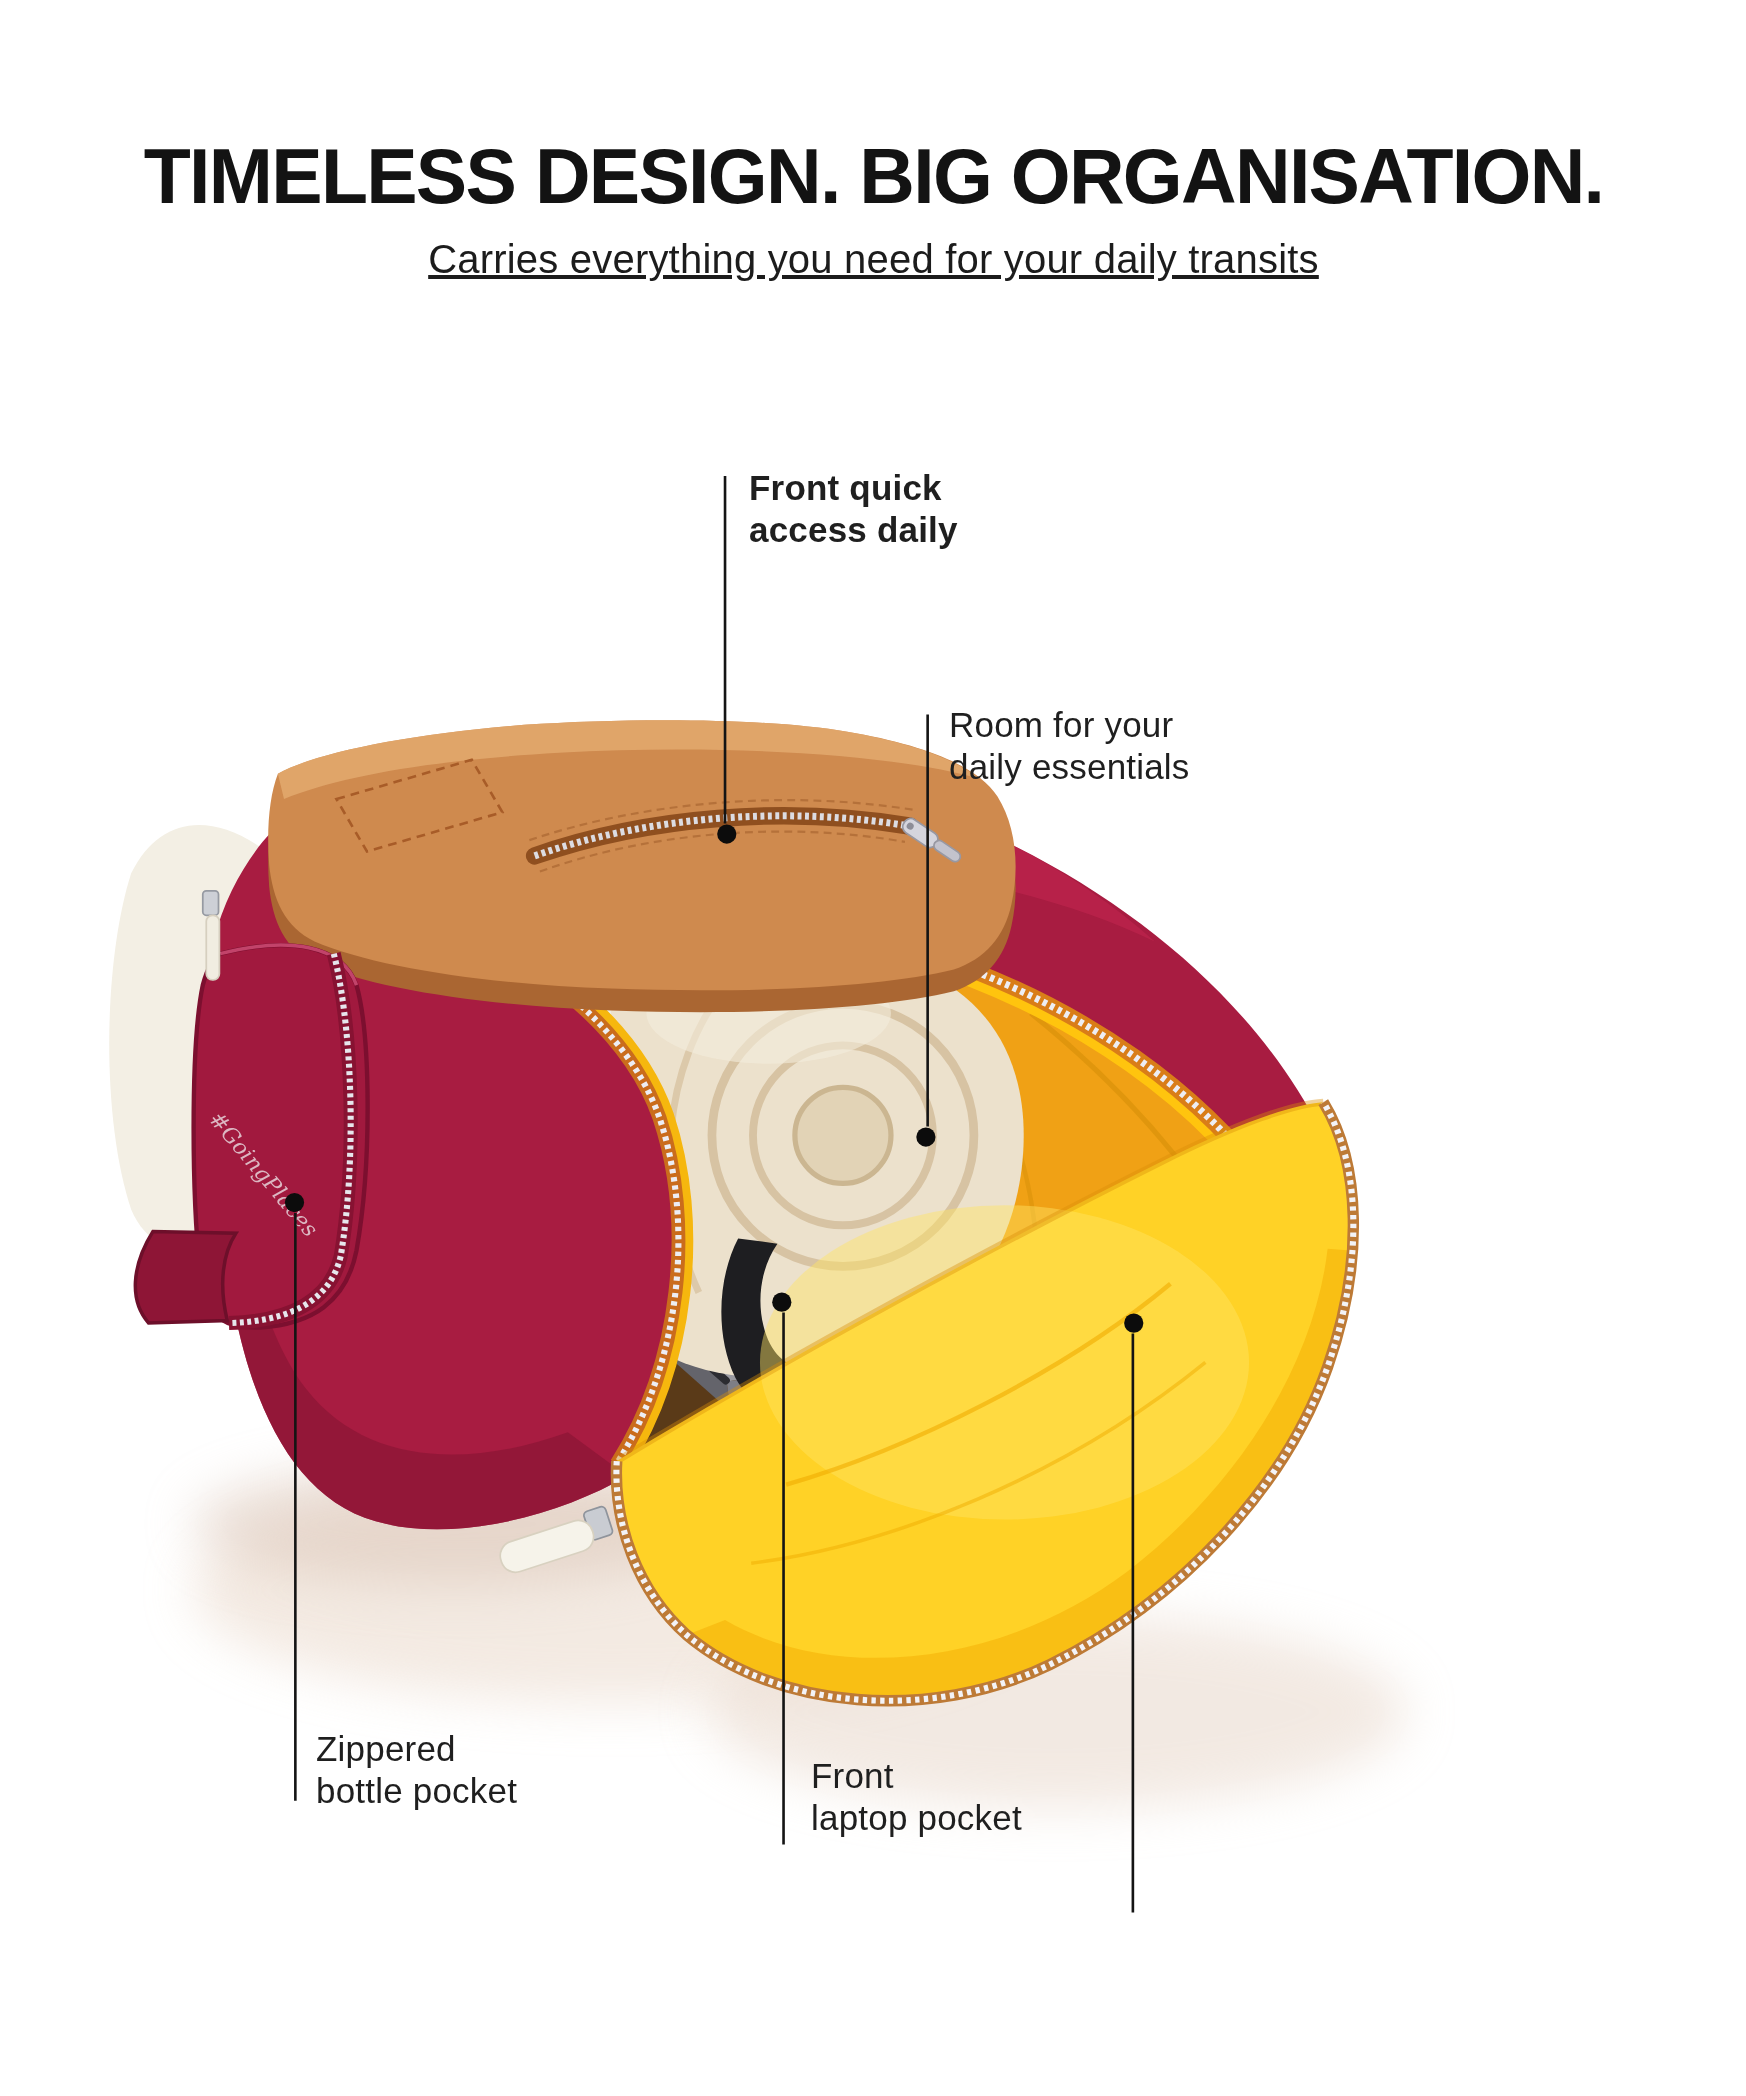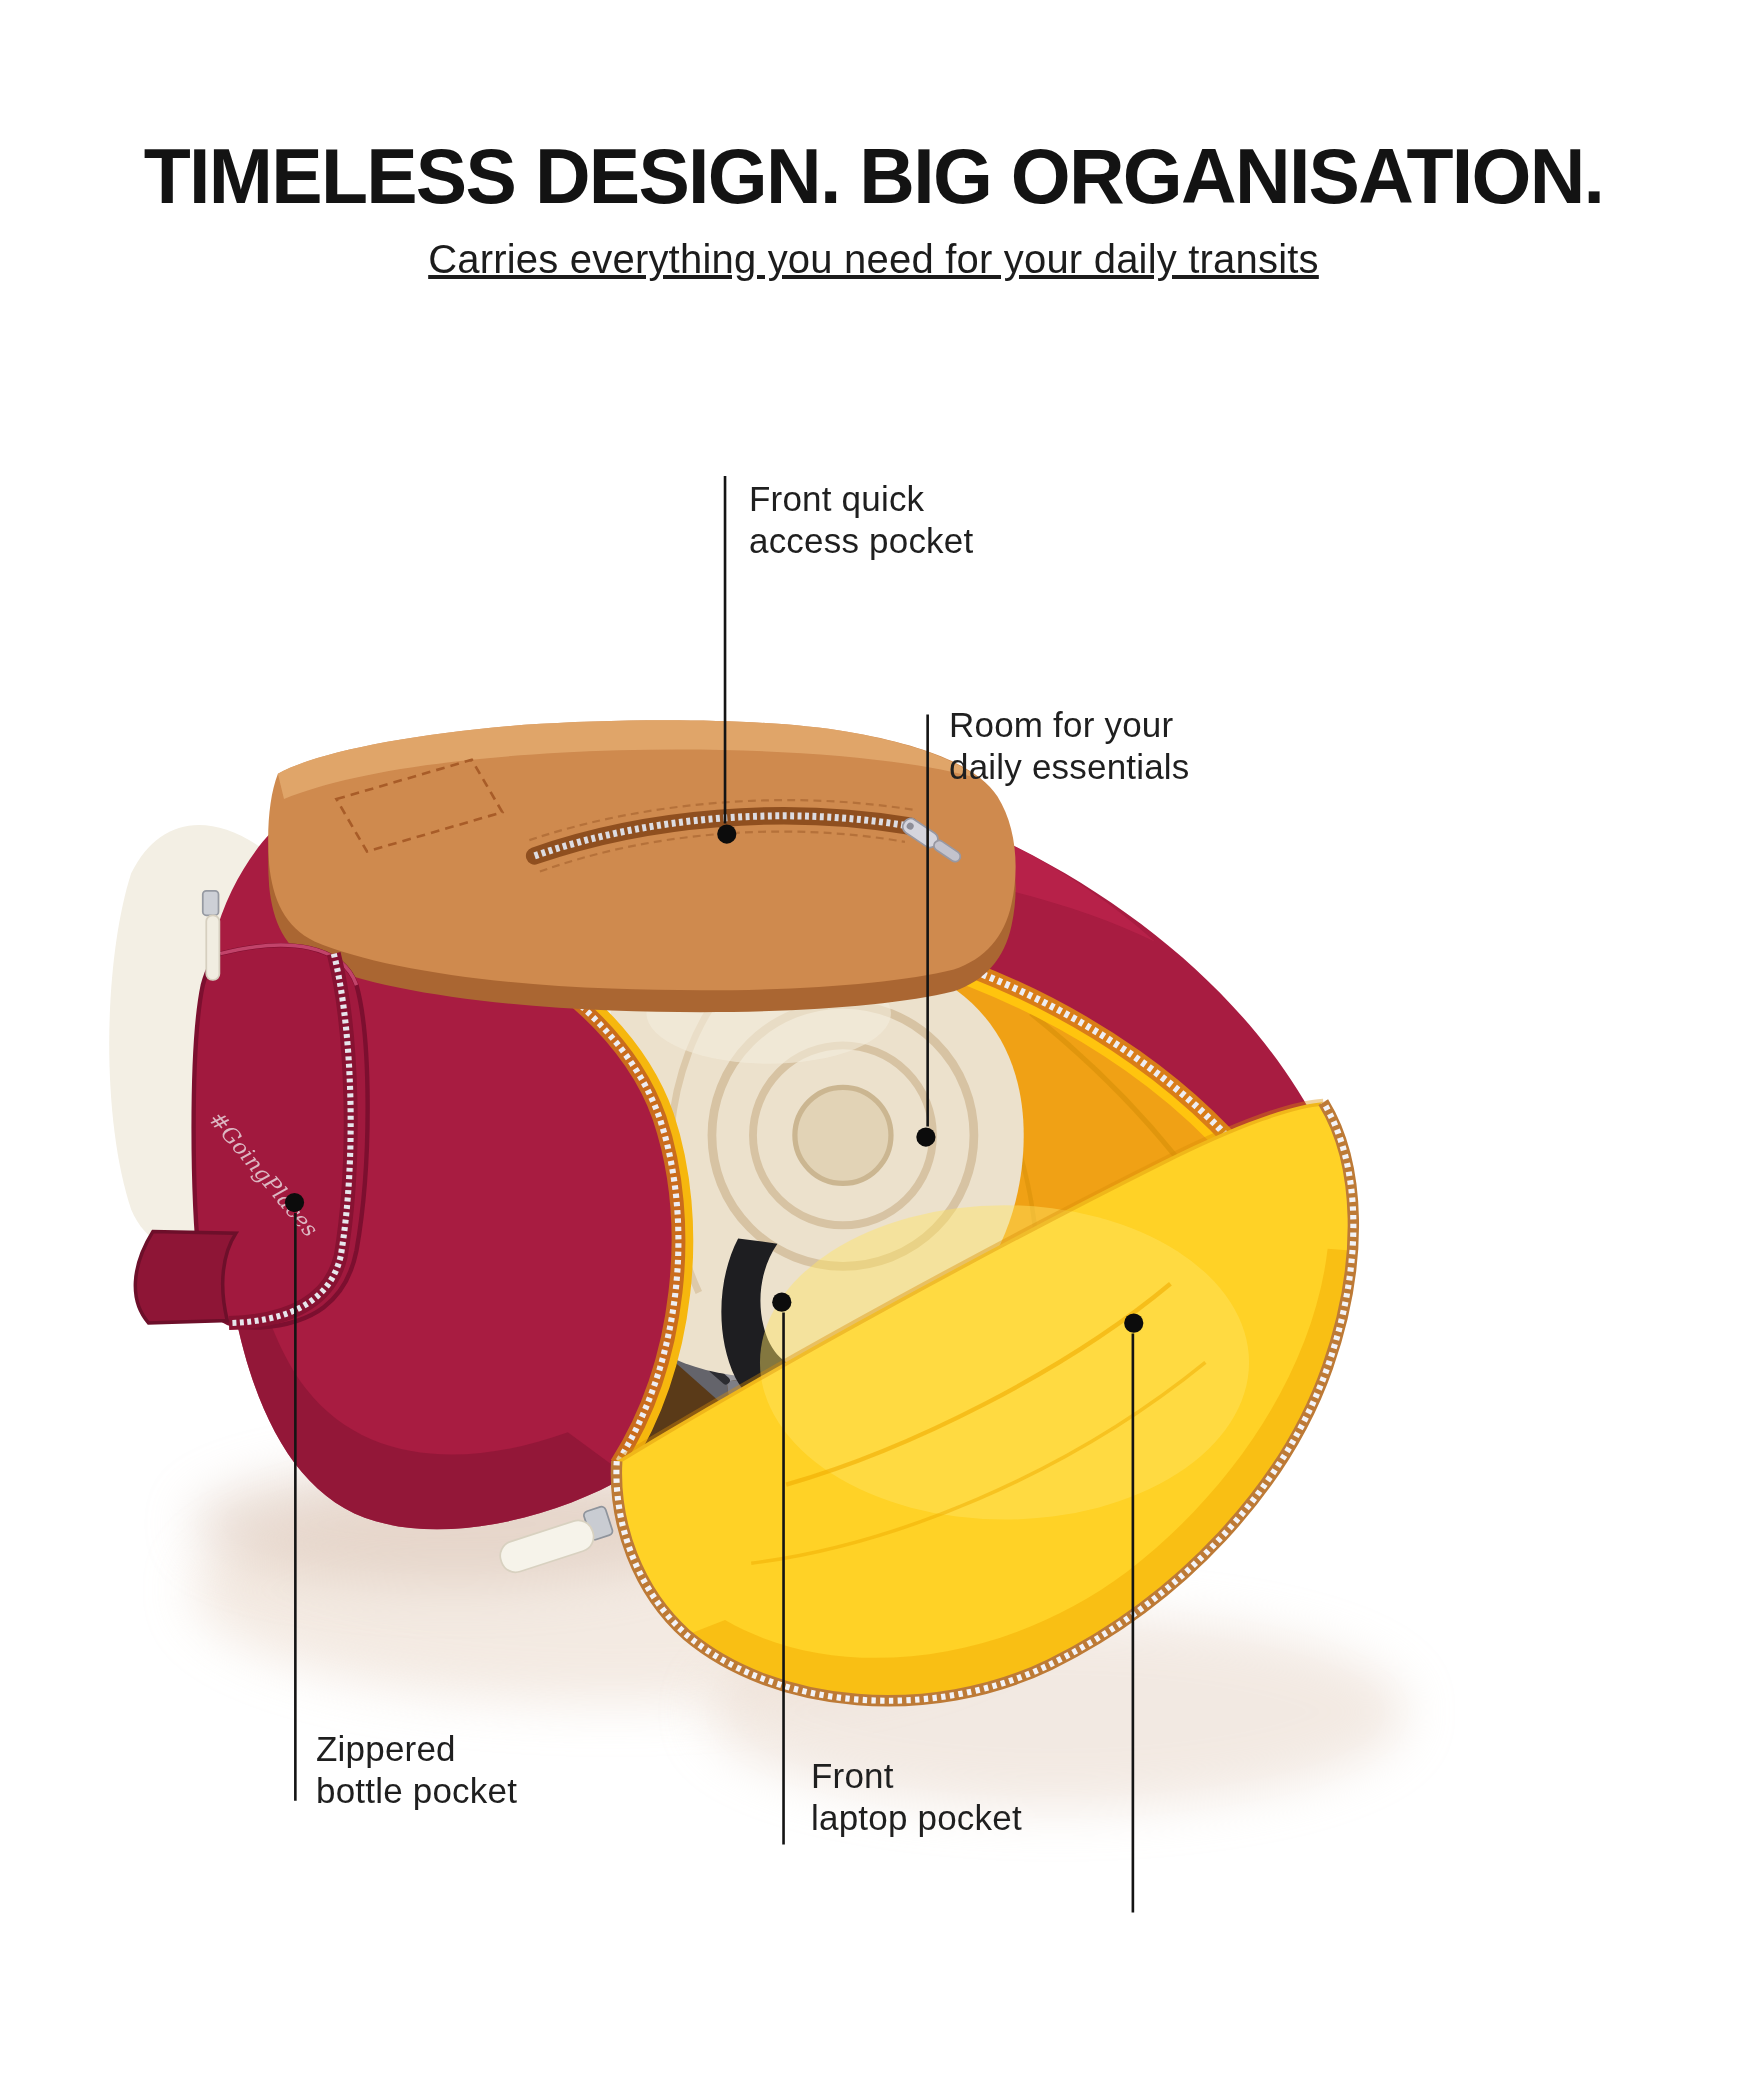--- a/index.html
+++ b/index.html
@@ -194,23 +194,23 @@
       <line class="leader" x1="338" y1="1389" x2="338" y2="2062"></line>
 
       <circle class="dot" cx="895" cy="1491" r="11"></circle>
       <line class="leader" x1="897" y1="1503" x2="897" y2="2112"></line>
 
       <circle class="dot" cx="1298" cy="1515" r="11"></circle>
       <line class="leader" x1="1297" y1="1527" x2="1297" y2="2190"></line>
     </g>
   </svg>
 
-  <div class="callout" style="left:749px;top:478px;">
+  <div class="callout" style="left:749px;top:467px;font-weight:bold;">
     <span>Front quick</span>
-    <span>access pocket</span>
+    <span>access daily</span>
   </div>
   <div class="callout" style="left:316px;top:1728px;">
     <span>Zippered</span>
     <span>bottle pocket</span>
   </div>
   <div class="callout" style="left:949px;top:704px;">
     <span>Room for your</span>
     <span>daily essentials</span>
   </div>
   <div class="callout" style="left:811px;top:1755px;">

